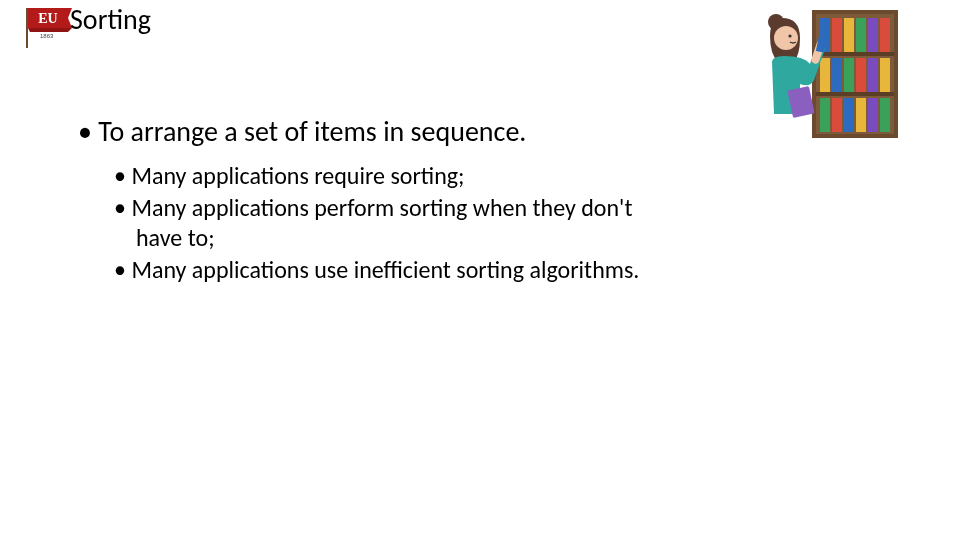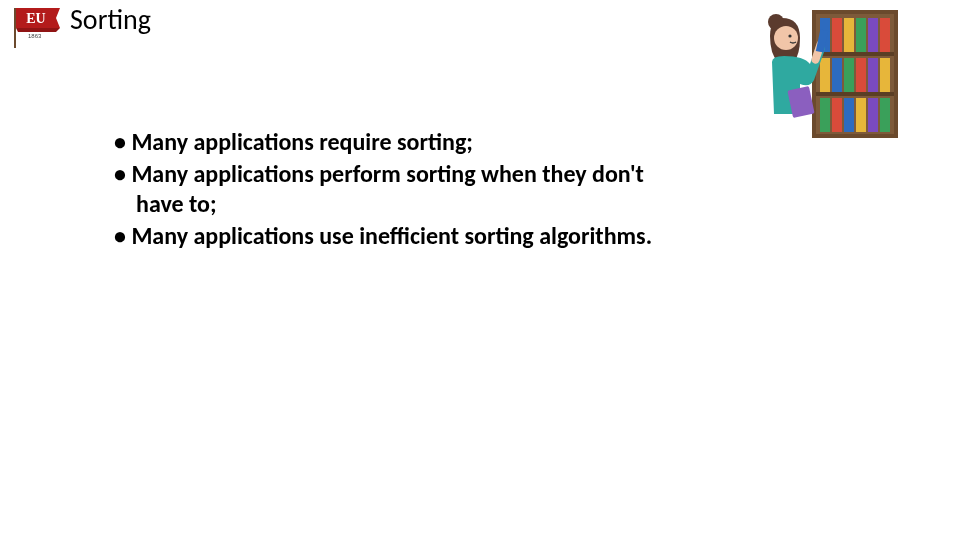--- a/index.html
+++ b/index.html
@@ -7,21 +7,21 @@
     width: 960px;
     height: 540px;
     background: #ffffff;
     font-family: Calibri, "Segoe UI", Arial, sans-serif;
     position: relative;
     overflow: hidden;
   }
   .logo {
     position: absolute;
     top: 6px;
-    left: 6px;
+    left: 18px;
     width: 56px;
     height: 42px;
     text-align: right;
   }
   .title {
     position: absolute;
     top: 2px;
     left: 70px;
     font-size: 28px;
     color: #000;
@@ -49,21 +49,20 @@
     text-indent: -24px;
   }
   .l1::before {
     content: "• ";
     display: inline;
   }
   .sub {
     margin-top: 12px;
     margin-left: 36px;
     width: 560px;
-    font-weight: bold;
   }
   .l2 {
     font-size: 24px;
     color: #000;
     line-height: 1.25;
     margin-bottom: 2px;
     padding-left: 22px;
     text-indent: -22px;
   }
   .l2::before {
@@ -128,18 +127,19 @@
 
     <rect x="30" y="84" width="22" height="28" rx="2" fill="#8b5fbf" transform="rotate(-12 41 98)"></rect>
 
     <rect x="54" y="36" width="8" height="24" rx="4" fill="#f1c5a8" transform="rotate(18 58 48)"></rect>
 
     <rect x="58" y="26" width="8" height="22" fill="#2d6bbf" transform="rotate(12 62 37)"></rect>
   </svg>
 </div>
 
 <div class="content">
+  <p class="l1">To arrange a set of items in sequence.</p>
   <div class="sub">
     <p class="l2">Many applications require sorting;</p>
     <p class="l2">Many applications perform sorting when they don't have to;</p>
     <p class="l2">Many applications use inefficient sorting algorithms.</p>
   </div>
 </div>
 
 </body></html>

